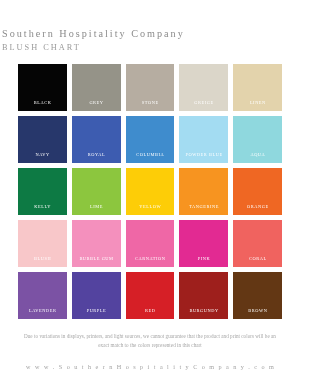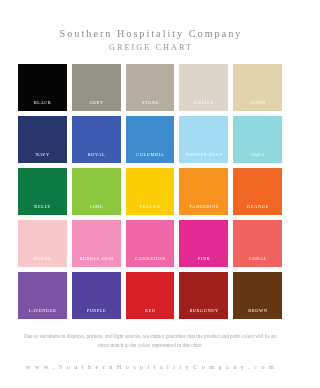--- a/index.html
+++ b/index.html
@@ -17,21 +17,20 @@
     width: 300px;
     height: 388px;
     position: relative;
     background: #ffffff;
     box-sizing: border-box;
   }
 
   
   .header {
     padding-top: 27px;
-    text-align: center;
   }
   .title {
     font-family: "Liberation Serif", serif;
     font-size: 10.2px;
     letter-spacing: 2.0px;
     color: #8b8b8b;
     text-indent: 2.0px;
     line-height: 13px;
     white-space: nowrap;
   }
@@ -109,21 +108,21 @@
     white-space: nowrap;
   }
 </style>
 </head>
 <body>
 
 <div class="page">
 
   <div class="header">
     <div class="title">Southern Hospitality Company</div>
-    <div class="subtitle">GREIGE CHART</div>
+    <div class="subtitle">BLUSH CHART</div>
   </div>
 
   <div class="grid">
       <div class="row">
         <div class="swatch" style="background: rgb(5, 5, 5);">
           <div class="swatch-label">BLACK</div>
         </div>
         <div class="swatch" style="background: rgb(149, 147, 136);">
           <div class="swatch-label">GREY</div>
         </div>

